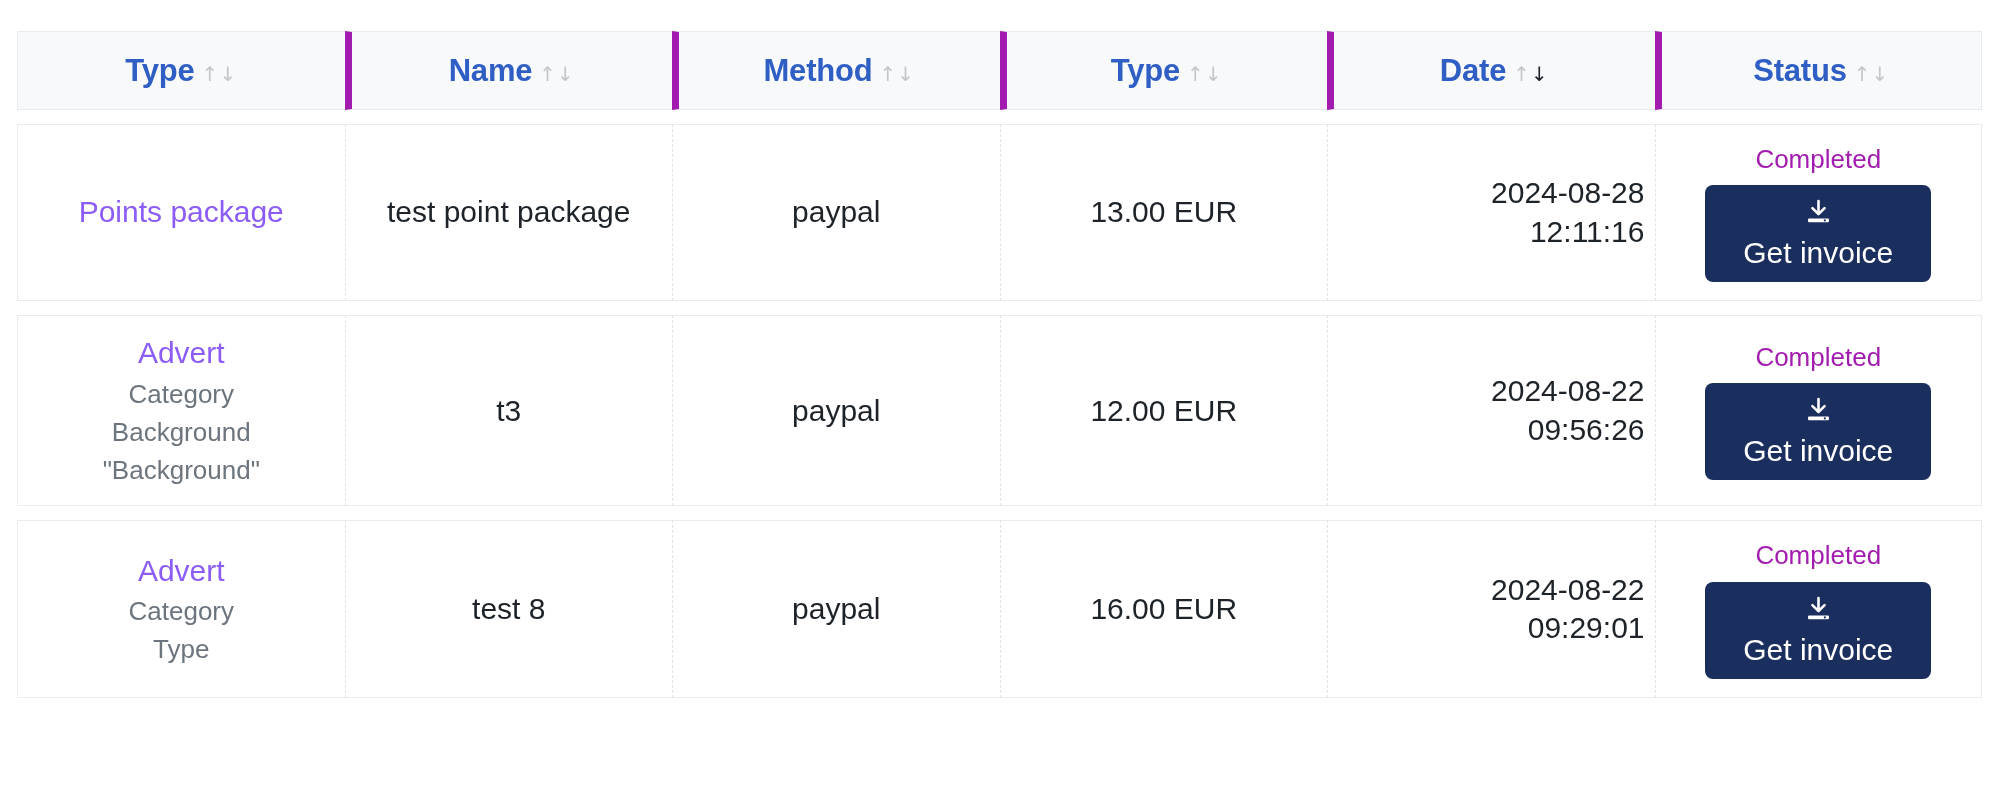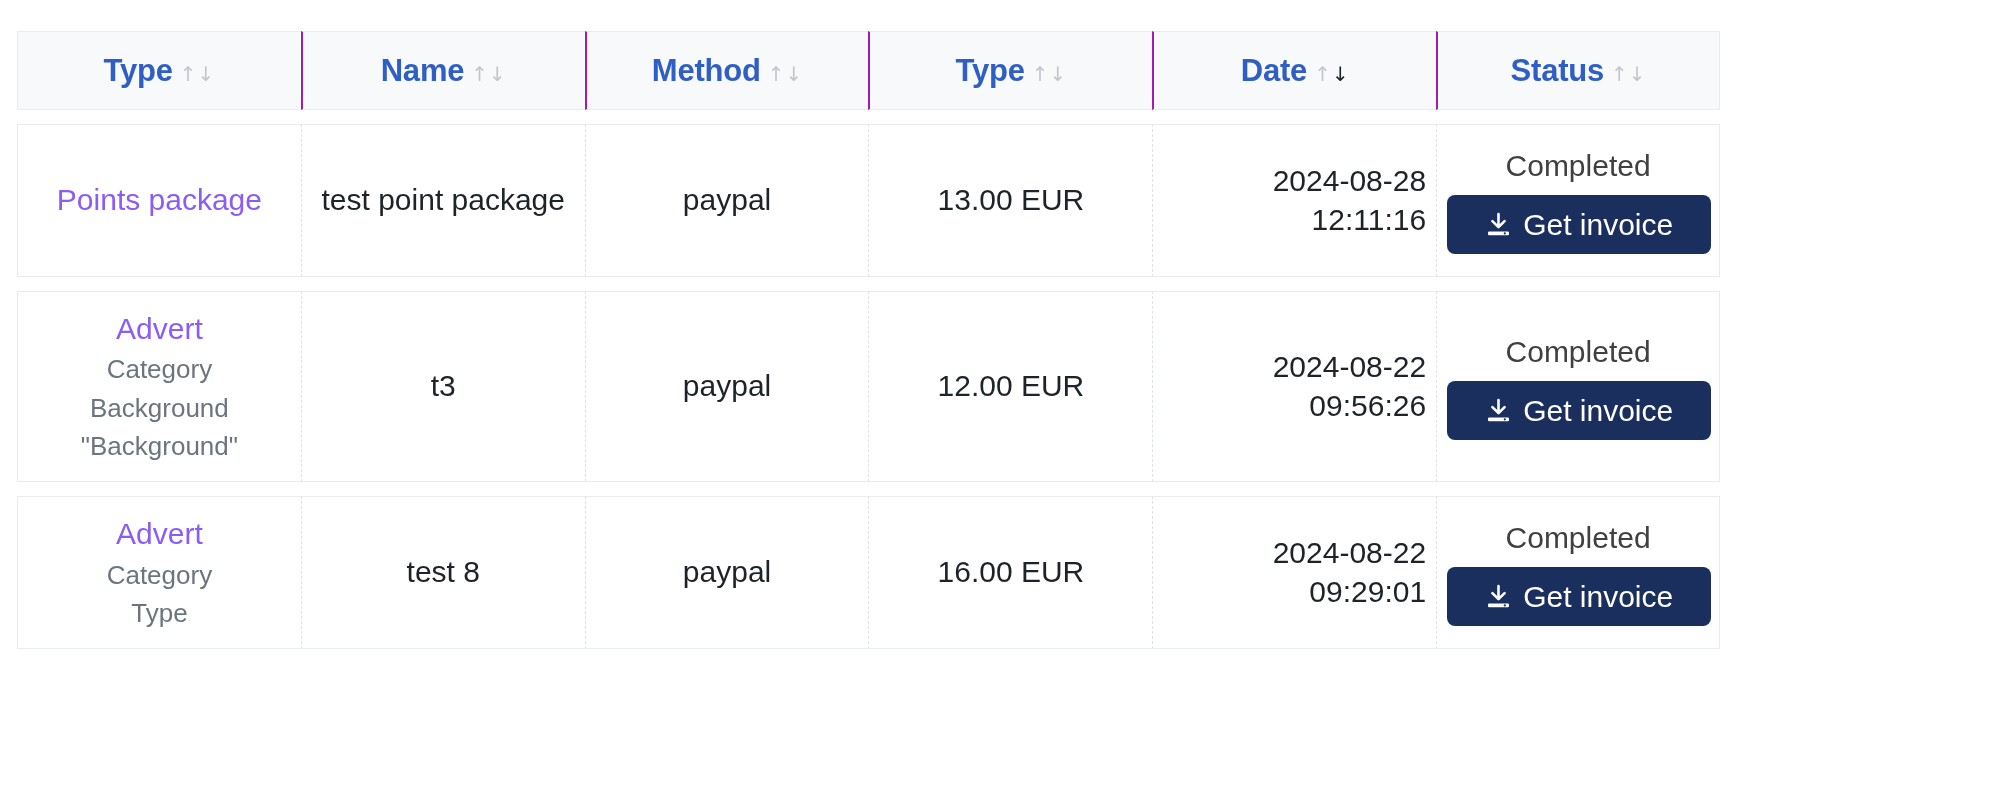--- a/index.html
+++ b/index.html
@@ -9,42 +9,42 @@
     width: 1999px; height: 808px;
     background: #ffffff;
     font-family: "Liberation Sans", sans-serif;
     -webkit-font-smoothing: antialiased;
   }
   .table-wrap {
     width: 1999px;
     padding: 17px 17px 0 17px;
   }
   .tbl {
-    width: 1703px;
+    width: 1965px;
     border-collapse: separate;
     border-spacing: 0 14px;
     table-layout: fixed;
   }
   .tbl thead tr th {
     background: #f8f9fa;
     border-top: 1px solid #e9ecef;
     border-bottom: 1px solid #e9ecef;
     height: 79px;
     vertical-align: middle;
     text-align: center;
     padding: 0 8px;
     font-size: 31px;
     font-weight: bold;
     color: #2f5fc4;
     letter-spacing: -0.2px;
     white-space: nowrap;
   }
   .tbl thead tr th:first-child { border-left: 1px solid #e9ecef; }
   .tbl thead tr th:last-child  { border-right: 1px solid #e9ecef; }
-  .tbl thead tr th + th { border-left: 2px solid #a21caf; }
+  .tbl thead tr th + th { border-left: 7px solid #a21caf; }
 
   .th-inner { display: inline-flex; align-items: baseline; gap: 7px; cursor: pointer; }
   .sort {
     font-size: 20px;
     line-height: 1;
     letter-spacing: 1px;
     font-weight: normal;
     color: #c3c7cc;
     font-family: "DejaVu Sans", sans-serif;
   }
@@ -71,37 +71,38 @@
   .row-h1 td { height: 153px; }
   .row-h2 td { height: 185px; }
   .row-h3 td { height: 153px; }
 
   .type-main { display: block; color: #8b5cf6; }
   .type-sub  { display: block; color: #6c757d; font-size: 26px; margin-top: 5px; }
 
   .date-line { display: block; white-space: nowrap; text-align: right; }
 
   .status-cell { text-align: center; }
-  .status-label { display: block; font-size: 30px; color: #404040; margin-bottom: 9px; }
+  .status-label { display: block; font-size: 26px; color: #a21caf; margin-bottom: 9px; }
 
   .btn-invoice {
     display: inline-flex;
     align-items: center;
     justify-content: center;
     gap: 11px;
     background: #1b2f5e;
     color: #ffffff;
     border: none;
     border-radius: 8px;
     padding: 13px 38px;
     font-size: 30px;
     font-family: "Liberation Sans", sans-serif;
     line-height: 1.1;
     cursor: pointer;
     white-space: nowrap;
+    flex-direction: column;
   }
   .dl-icon { width: 27px; height: 27px; display: block; flex: 0 0 auto; }
 </style>
 </head>
 <body>
 
 <div class="table-wrap">
   <table class="tbl">
     <thead>
       <tr>

